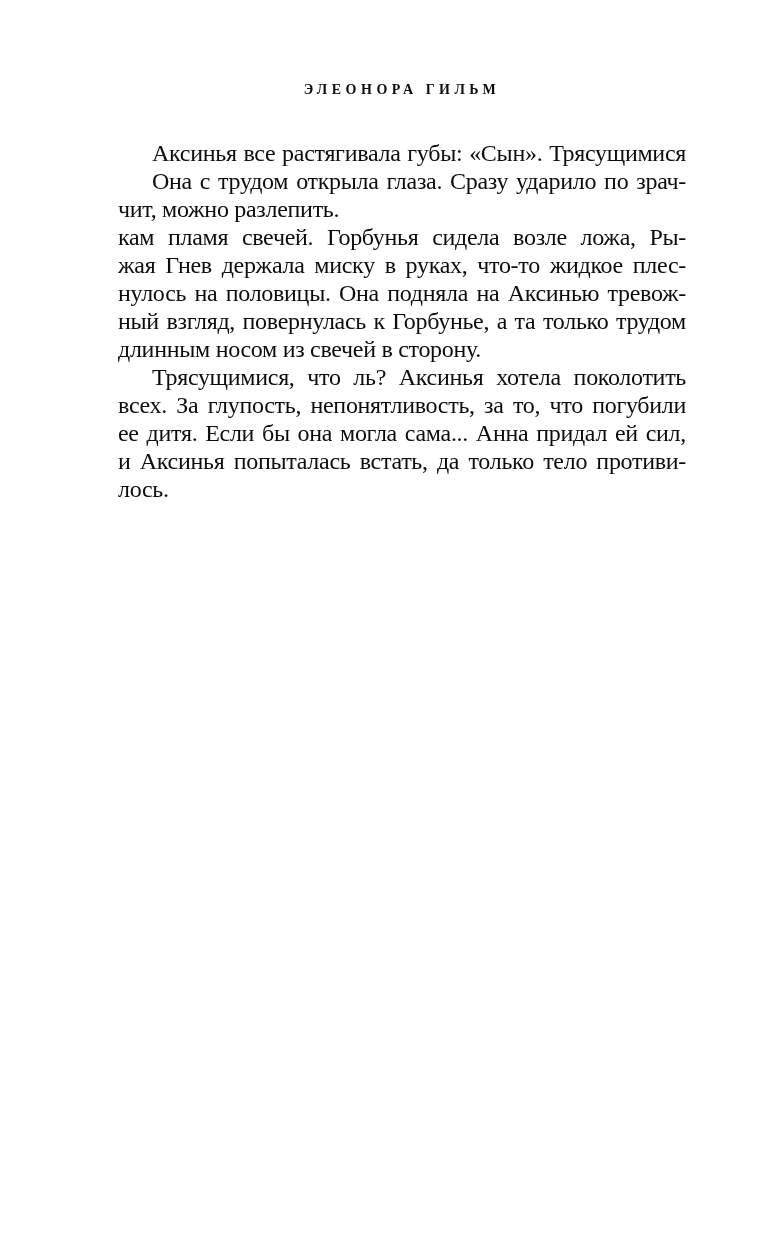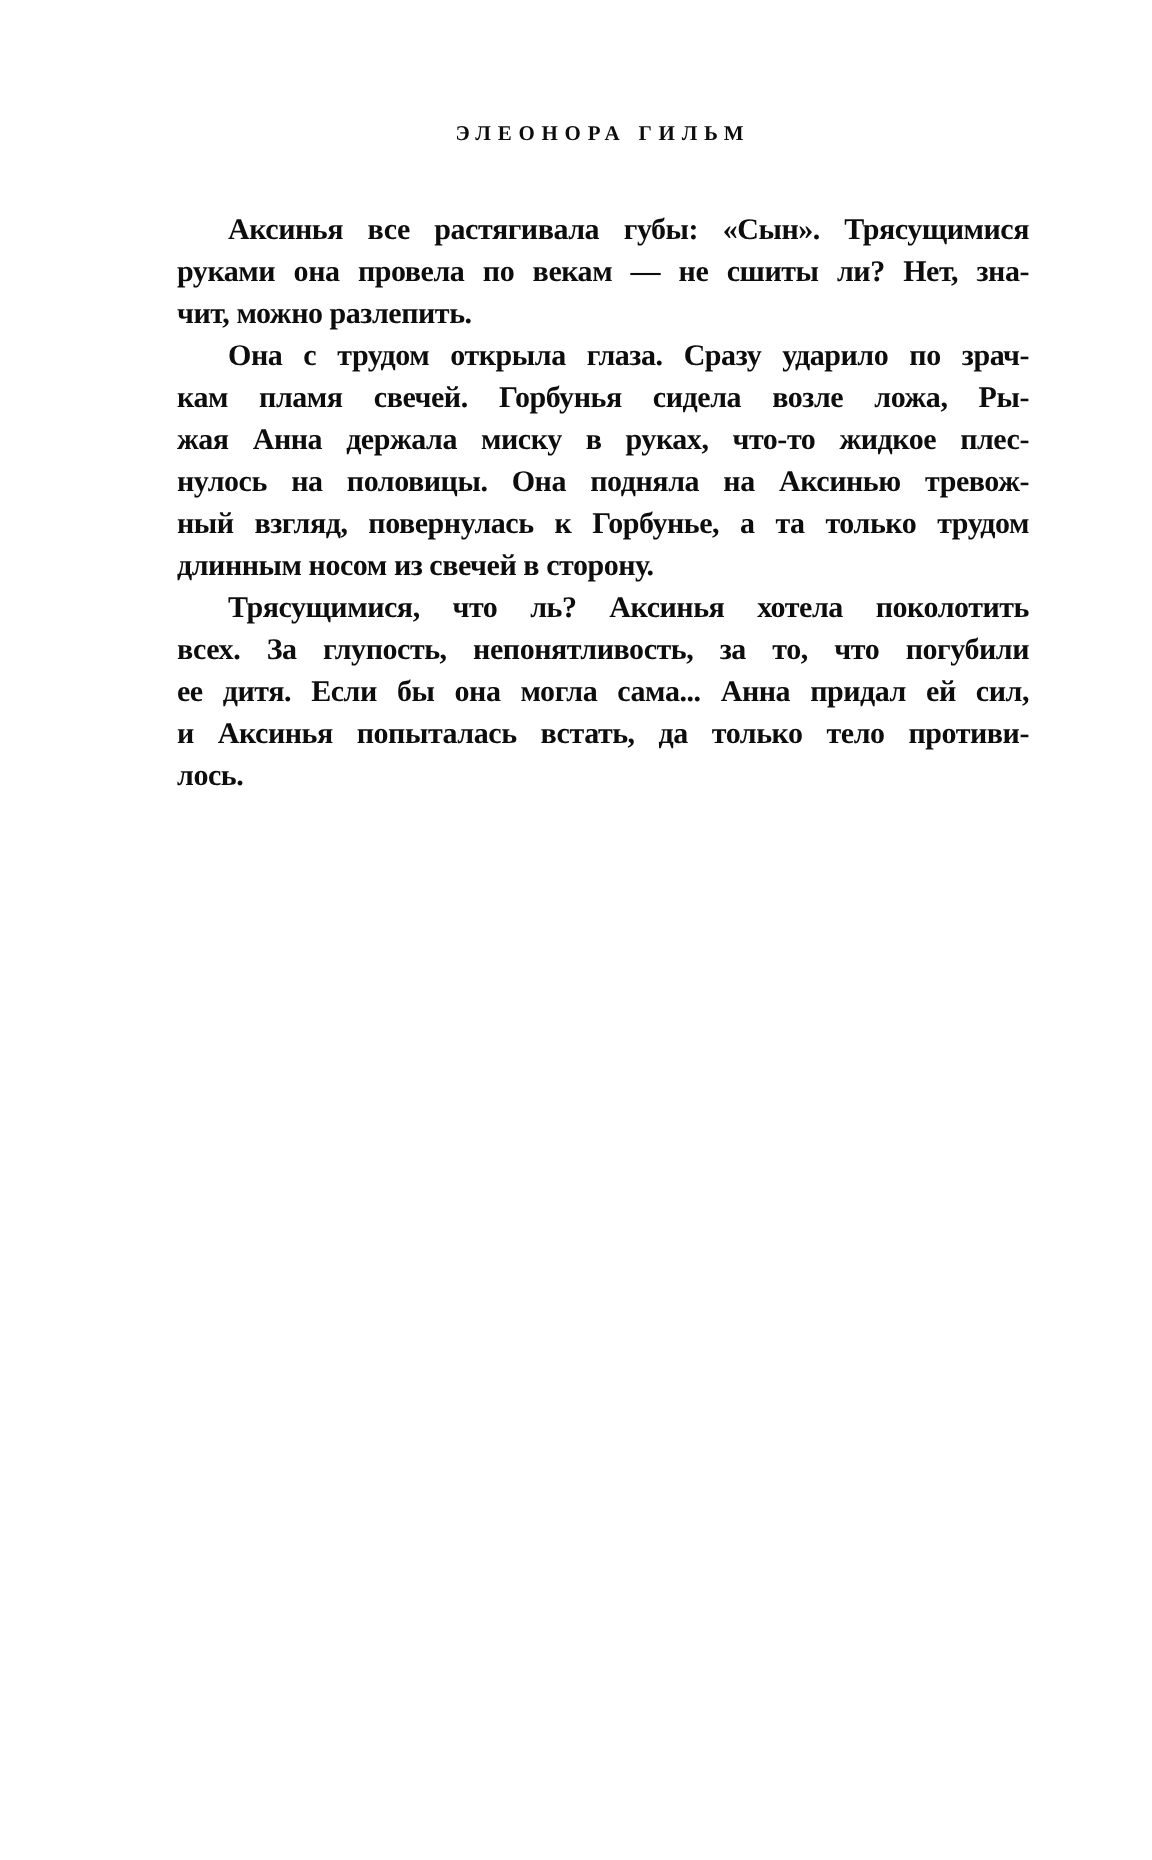--- a/index.html
+++ b/index.html
@@ -28,22 +28,22 @@
     line-height: 18px;
     white-space: nowrap;
   }
   .text-block {
     position: absolute;
     top: 139px;
     left: 118px;
     width: 568px;
   }
   .line {
-    font-size: 20px;
-    font-weight: 700;
+    font-size: 24px;
+    font-weight: 400;
     letter-spacing: -0.3px;
     line-height: 28px;
     white-space: nowrap;
     text-align: justify;
     text-align-last: justify;
     overflow: hidden;
   }
   .line.first {
     text-indent: 34px;
   }
@@ -55,26 +55,25 @@
 </head>
 <body>
 
 <div class="page">
 
   <div class="author-header">ЭЛЕОНОРА ГИЛЬМ</div>
 
   <div class="text-block">
 
     <div class="line first">Аксинья все растягивала губы: «Сын». Трясущимися</div>
-    <div class="line">руками она провела по векам — не сшиты ли? Нет, зна-</div>
+    <div class="line first">Она с трудом открыла глаза. Сразу ударило по зрач-</div>
+
     <div class="line para-end">чит, можно разлепить.</div>
-
-    <div class="line first">Она с трудом открыла глаза. Сразу ударило по зрач-</div>
     <div class="line">кам пламя свечей. Горбунья сидела возле ложа, Ры-</div>
-    <div class="line">жая Анна держала миску в руках, что-то жидкое плес-</div>
+    <div class="line">жая Гнев держала миску в руках, что-то жидкое плес-</div>
     <div class="line">нулось на половицы. Она подняла на Аксинью тревож-</div>
     <div class="line">ный взгляд, повернулась к Горбунье, а та только трудом</div>
     <div class="line para-end">длинным носом из свечей в сторону.</div>
 
     <div class="line first">Трясущимися, что ль? Аксинья хотела поколотить</div>
     <div class="line">всех. За глупость, непонятливость, за то, что погубили</div>
     <div class="line">ее дитя. Если бы она могла сама... Анна придал ей сил,</div>
     <div class="line">и Аксинья попыталась встать, да только тело противи-</div>
     <div class="line para-end">лось.</div>
 

